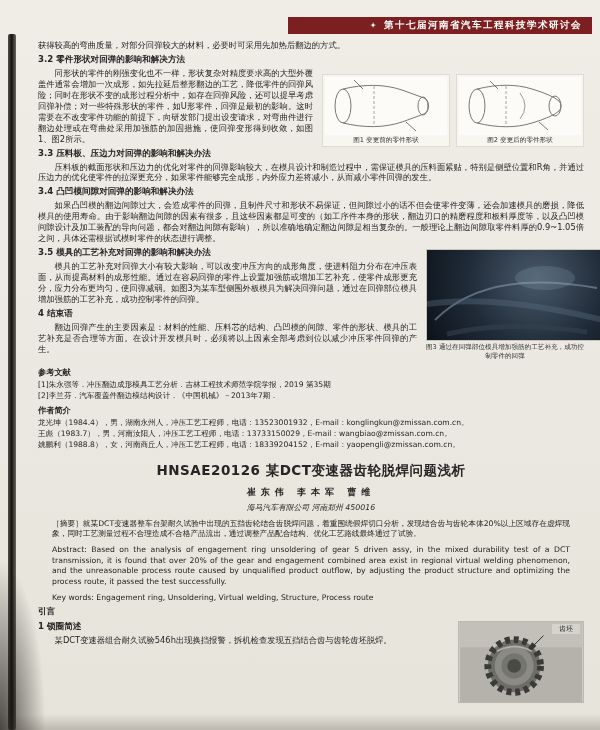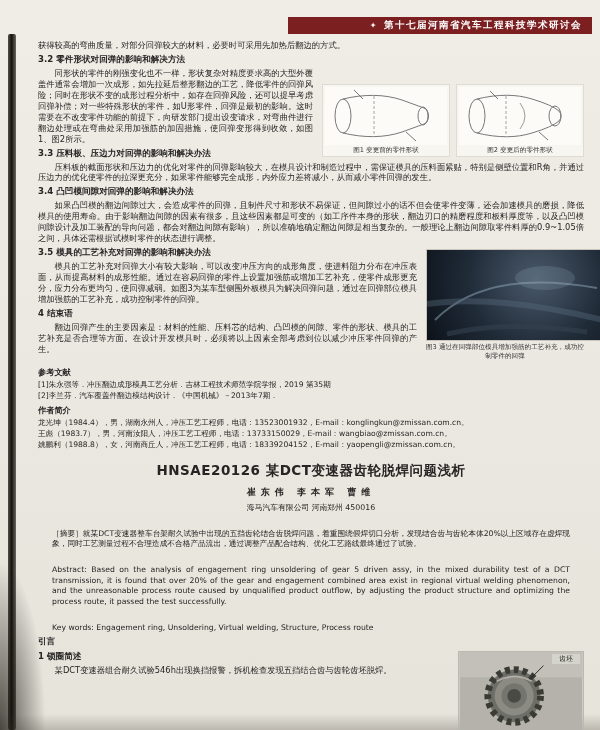--- a/index.html
+++ b/index.html
@@ -19,34 +19,34 @@
     background:#7c1f21;color:#fff;display:flex;align-items:center;justify-content:flex-end;
     padding:0 10px;font-size:9.5px;font-weight:bold;letter-spacing:1.5px;box-sizing:border-box;}
   .header-bar .emblem{margin-right:6px;font-size:8px;}
   .content{position:absolute;left:38px;right:16px;top:40px;}
   p.body{font-size:8.3px;line-height:1.32;text-align:justify;margin:0 0 2px;}
   p.indent{text-indent:2em;}
   h3.sec{font-size:8.6px;font-weight:bold;margin:3px 0 2px;}
   .small{font-size:7.6px;line-height:1.3;margin:0 0 1px;text-align:justify;}
   h4.sub{font-size:8.2px;font-weight:bold;margin:4px 0 2px;}
   
-  .figpair{float:right;width:262px;margin:16px 0 4px 9px;display:flex;gap:6px;border-radius:27px;}
+  .figpair{float:right;width:262px;margin:6px 0 4px 9px;display:flex;gap:6px;border-radius:27px;}
   .figcell{width:128px;background:#f8f6f1;border:1px solid #dedbd2;padding:2px 2px 1px;box-sizing:border-box;}
   .figcell .cap{font-size:6.6px;text-align:center;margin-top:1px;color:#333;}
   .drawing{display:block;width:100%;height:58px;background:#fcfbf8;}
   
   .fig3wrap{float:right;width:158px;margin:2px 0 3px 9px;}
   .fig3photo{width:178px;height:92px;border:1px solid #c9c5bb;box-sizing:border-box;
     background:radial-gradient(circle at 62% 32%,#49596a,#202b38 55%,#0c1219 100%);}
   .fig3cap{font-size:6.6px;line-height:1.3;text-align:center;margin-top:2px;color:#333;}
   
   .title2{clear:both;text-align:center;font-size:13.5px;font-weight:bold;margin:12px 0 6px;letter-spacing:.5px;}
   .authors{text-align:center;font-size:9px;font-weight:bold;letter-spacing:5px;margin:0 0 3px;}
-  .affil{text-align:center;font-size:7.8px;margin:0 0 6px;}
-  .abstract{margin:16px 14px 2px;font-size:7.7px;line-height:1.35;text-align:justify;}
+  .affil{text-align:center;font-size:7.8px;font-style:italic;margin:0 0 6px;}
+  .abstract{margin:6px 14px 2px;font-size:7.7px;line-height:1.35;text-align:justify;}
   .gearwrap{float:right;width:126px;margin:0 0 2px 9px;position:relative;}
   .gearphoto{display:block;width:126px;height:82px;border:1px solid #bcb9b0;box-sizing:border-box;}
   .gearlabel{position:absolute;top:3px;right:4px;font-size:7px;color:#1d1d1d;background:rgba(230,228,220,.55);padding:0 7px;}
   .clear{clear:both;}
 </style>
 </head>
 <body>
 
 <div class="page">
   <div class="binding-strip"></div>

